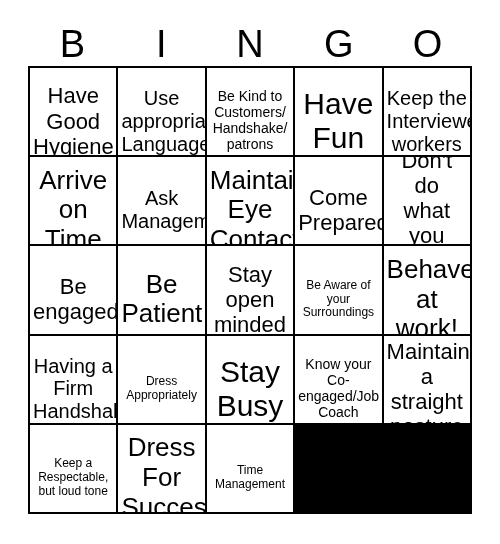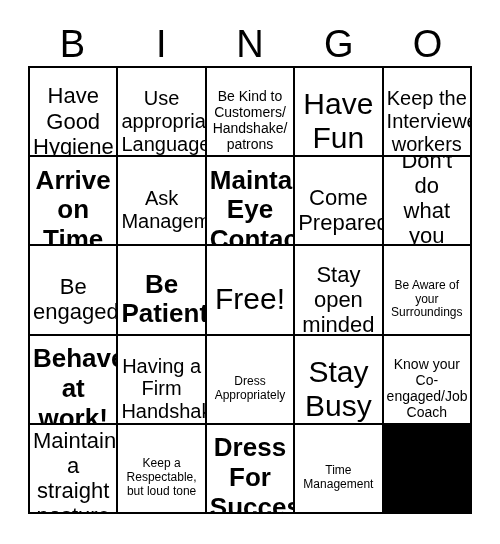--- a/index.html
+++ b/index.html
@@ -76,21 +76,21 @@
     width: 100%;
     line-height: 1.14;
     white-space: pre-line;
     word-break: normal;
     hyphens: none;
     margin-top: 19px;
   }
 
   
   .fs-xxl .cell-text { font-size: 30px; }
-  .fs-xl  .cell-text { font-size: 26px; font-weight: bold; }
+  .fs-xl  .cell-text { font-size: 26px; }
   .fs-lg  .cell-text { font-size: 22px; }
   .fs-md  .cell-text { font-size: 20px; }
   .fs-sm  .cell-text { font-size: 14px; }
   .fs-xs  .cell-text { font-size: 12px; }
 </style>
 </head>
 <body>
 
 <div id="card">
 
@@ -152,23 +152,20 @@
 cant do</span>
       </div>
       <div class="cell fs-lg">
         <span class="cell-text">Be
 engaged</span>
       </div>
       <div class="cell fs-xl">
         <span class="cell-text">Be
 Patient</span>
       </div>
-      <div class="cell fs-xxl">
-        <span class="cell-text">Free!</span>
-      </div>
       <div class="cell fs-lg">
         <span class="cell-text">Stay
 open
 minded</span>
       </div>
       <div class="cell fs-xs">
         <span class="cell-text">Be Aware of
 your
 Surroundings</span>
       </div>

